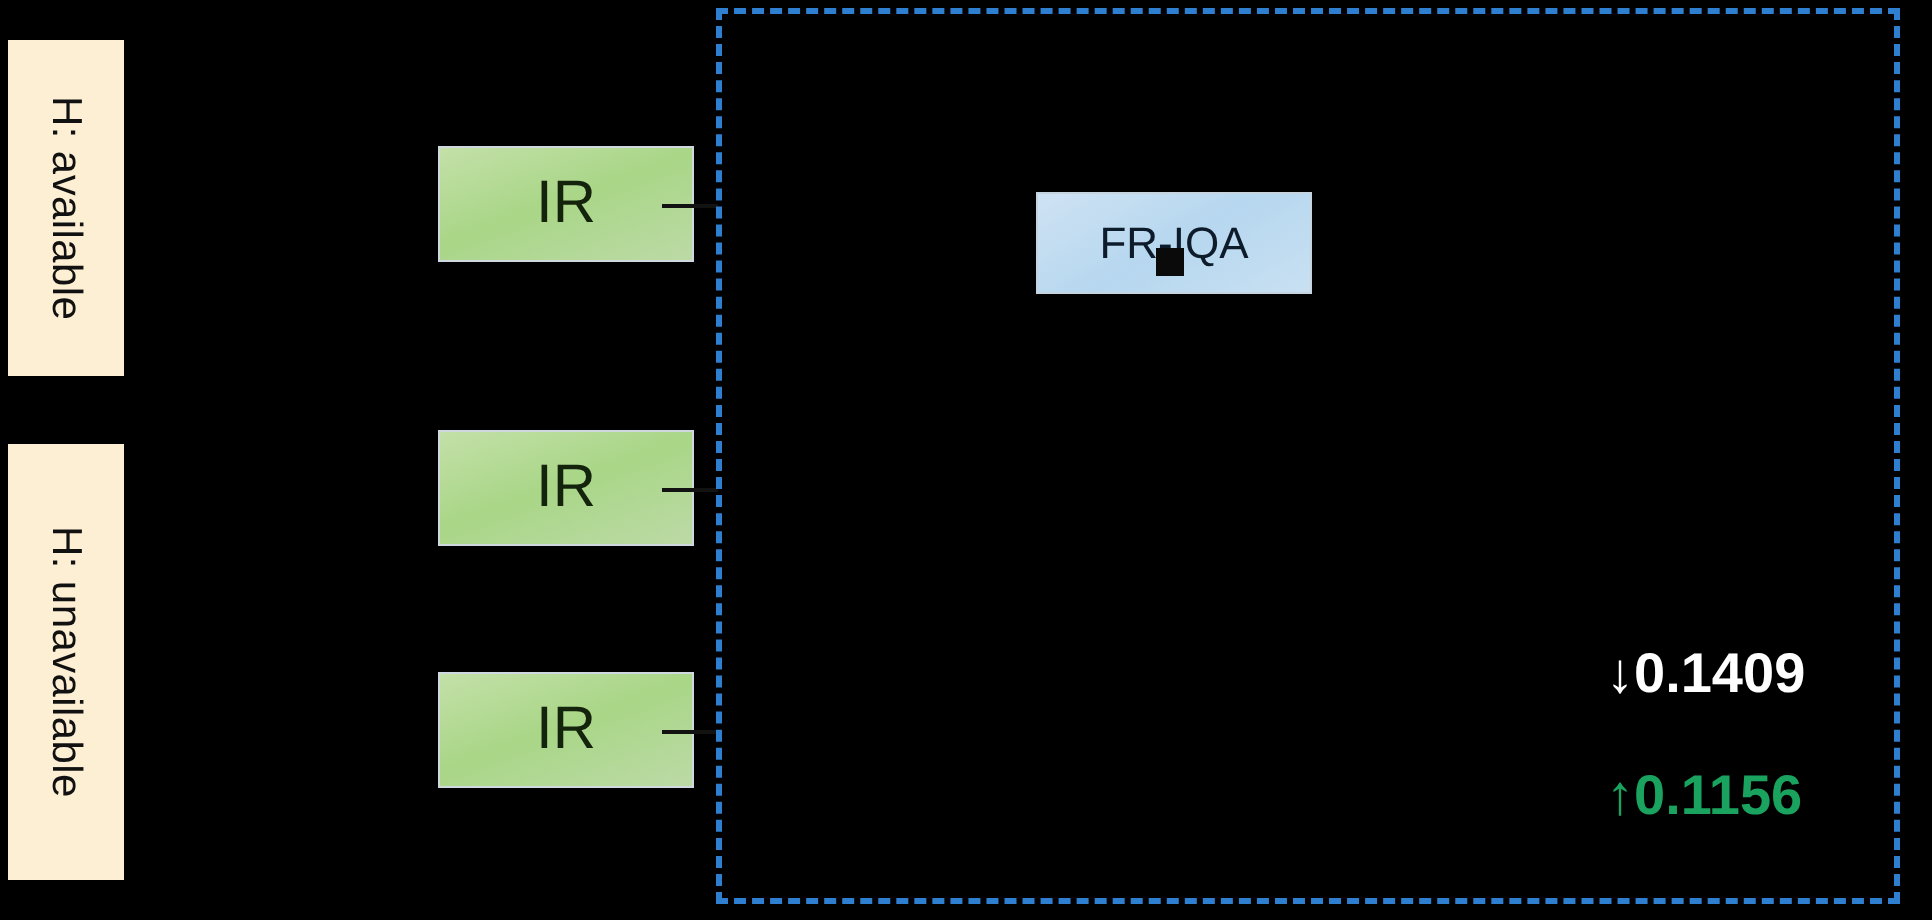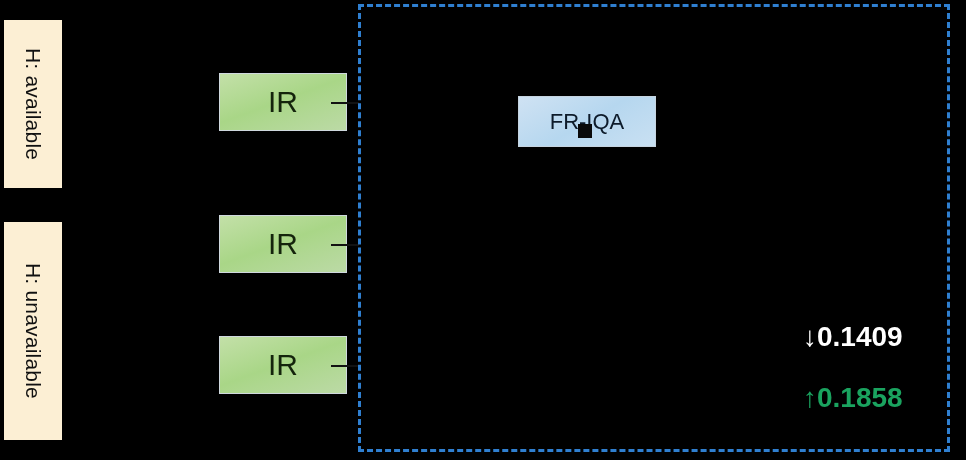--- a/index.html
+++ b/index.html
@@ -134,15 +134,15 @@
   <div class="dashed-region"></div>
 
   <div class="iqa-box iqa-1">FR-IQA</div>
 
   <div class="arrow-stub"></div>
 
 
 
   <div class="metric metric-down">↓0.1409</div>
 
-  <div class="metric metric-up">↑0.1858</div>
+  <div class="metric metric-up">↑0.1156</div>
 
 </div>
 
 </body></html>

